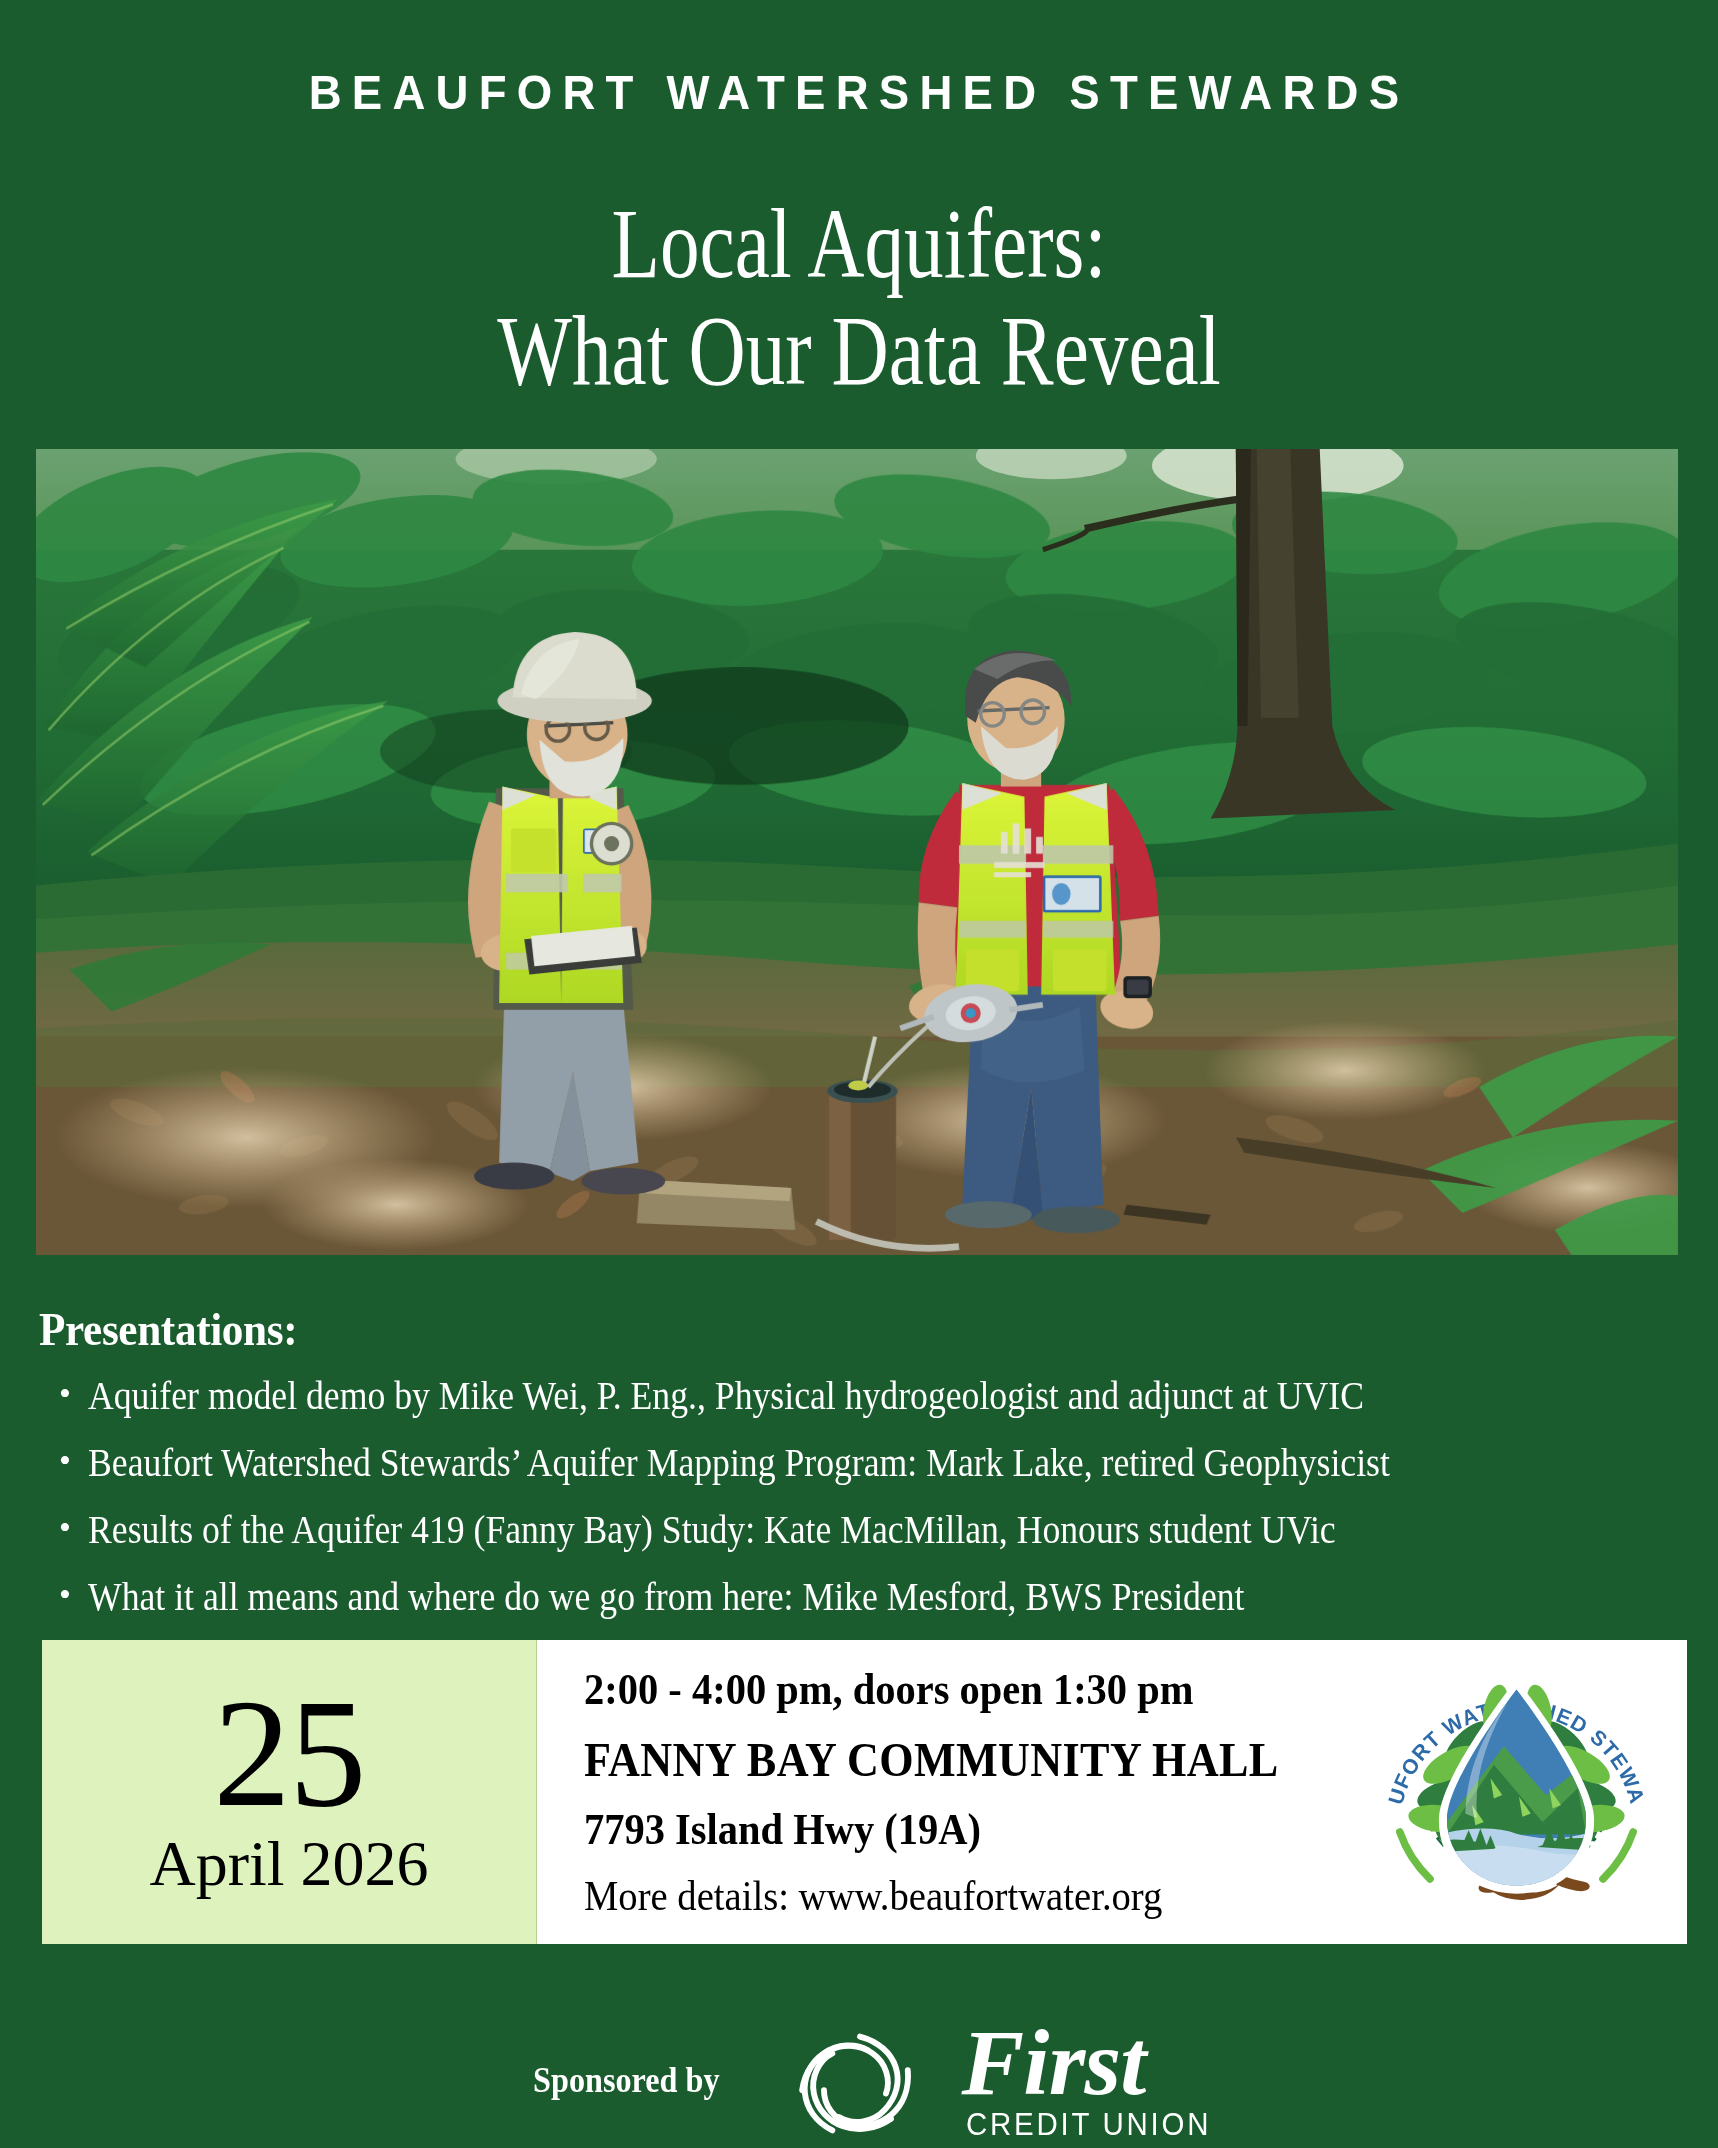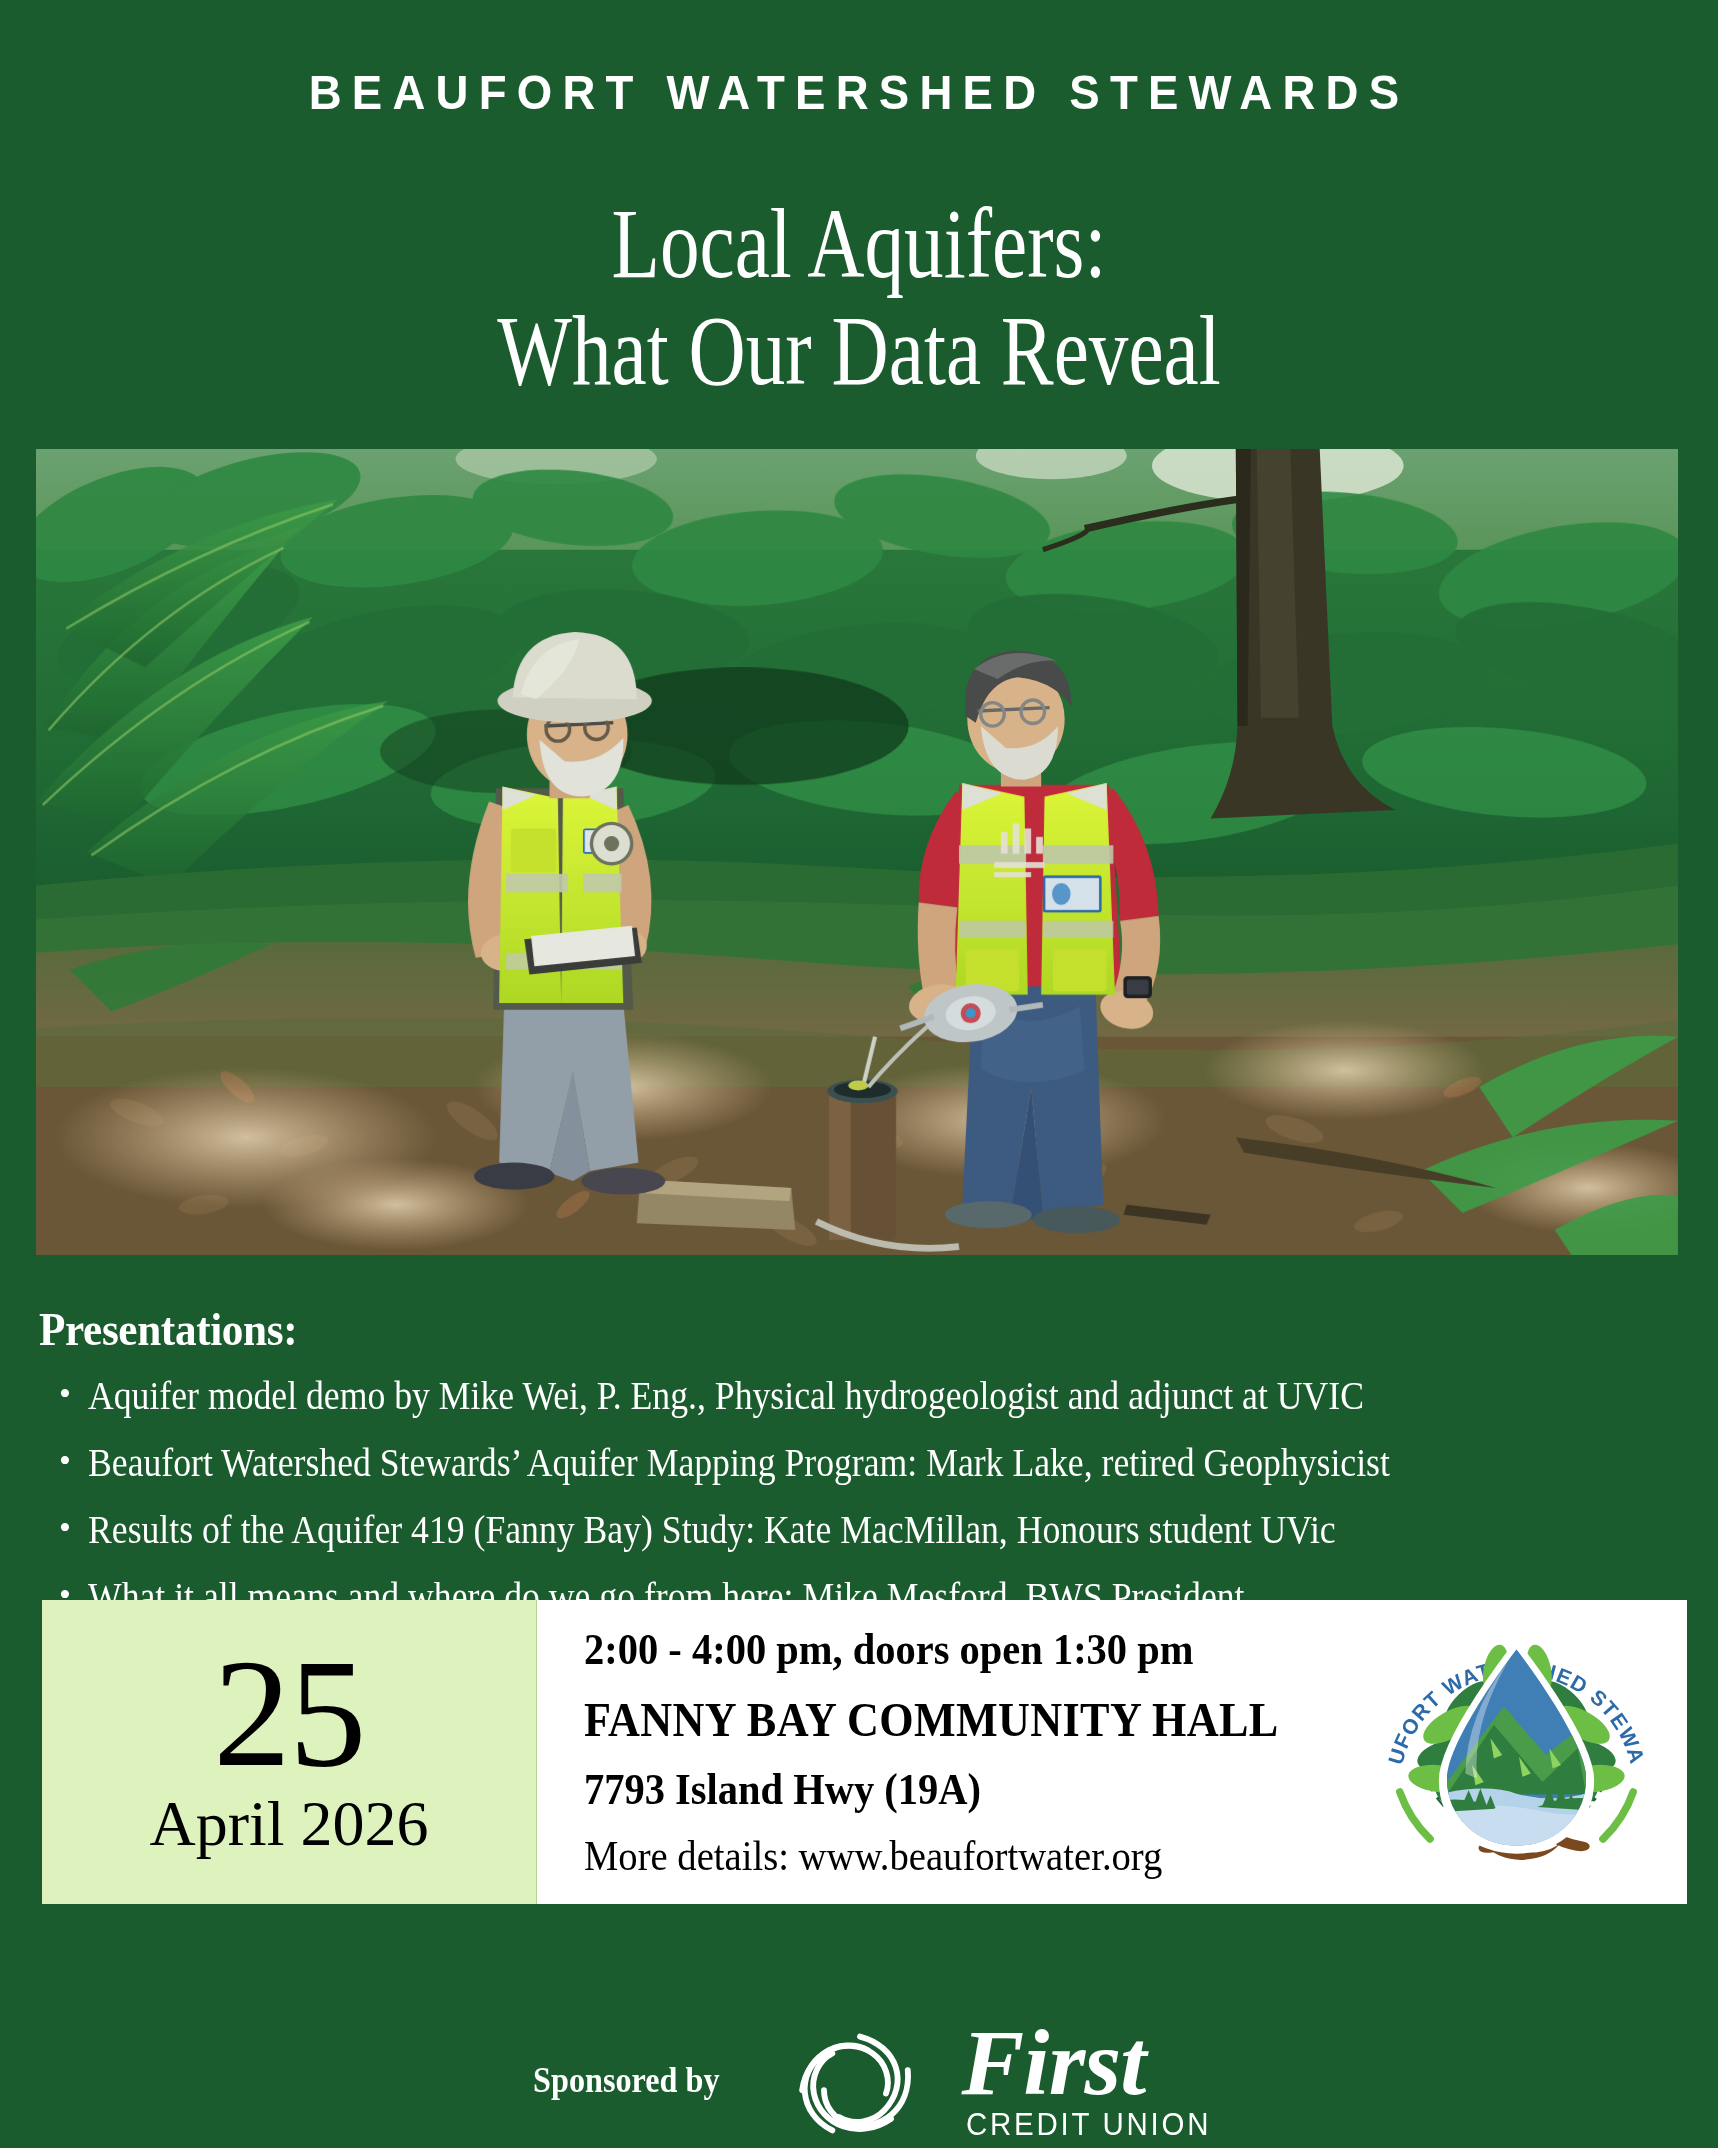--- a/index.html
+++ b/index.html
@@ -89,21 +89,21 @@
   }
   .pres-text {
     display: inline-block;
     transform: scaleX(0.915);
     transform-origin: left center;
   }
 
   
   .info-box {
     position: absolute;
-    left: 42px; top: 1600px;
+    left: 42px; top: 1640px;
     width: 1645px; height: 304px;
     background: #ffffff;
     display: flex;
     align-items: stretch;
   }
   .date-panel {
     flex: 0 0 495px;
     background: #ddf2bd;
     border-right: 1.7px solid #b4d295;
     display: flex;

